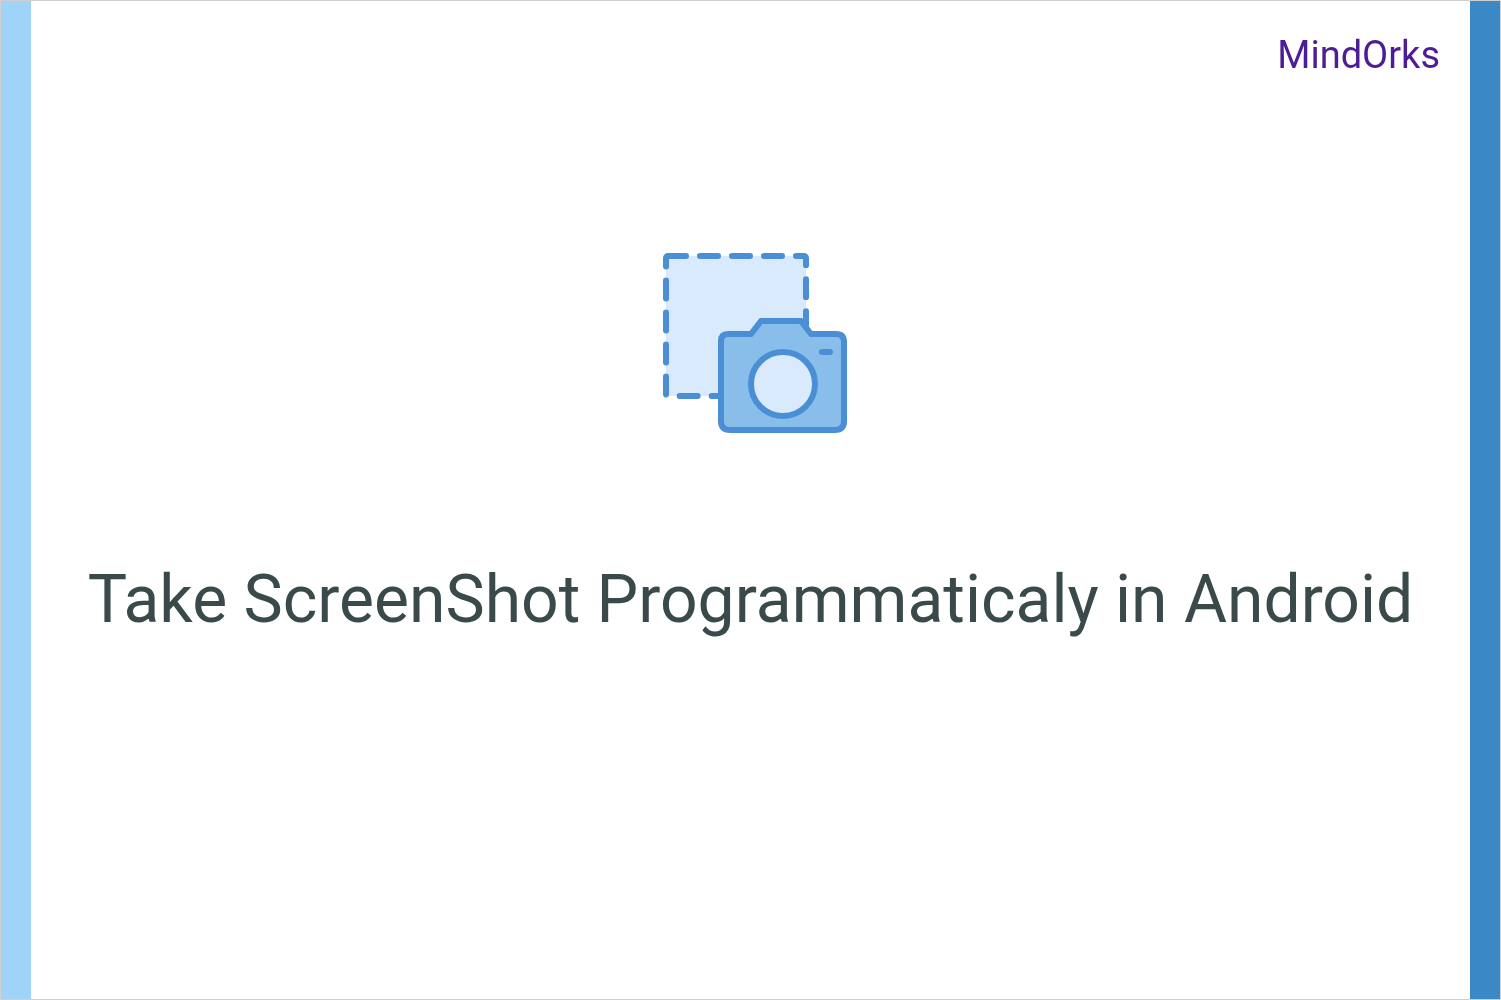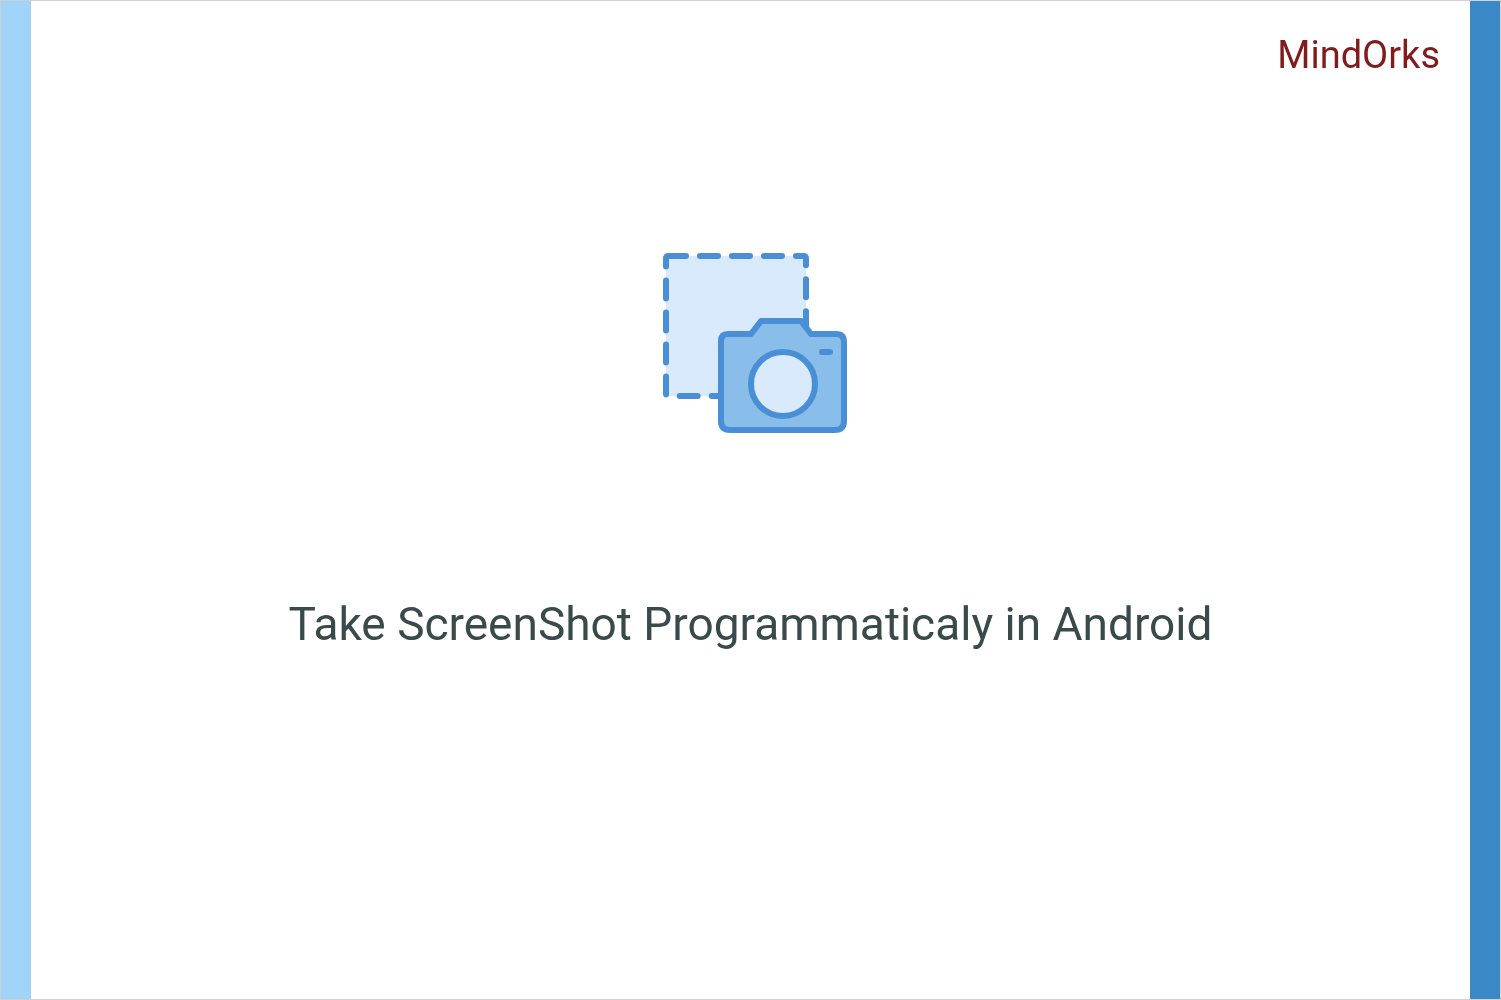--- a/index.html
+++ b/index.html
@@ -34,44 +34,43 @@
       top: 0;
       width: 30px;
       height: 100%;
     }
     .brand {
       position: absolute;
       top: 32px;
       right: 60px;
       font-size: 38px;
       font-weight: 400;
-      color: #7f1d1d;
+      color: #4c1d95;
     }
     .icon-container {
       position: absolute;
       top: 235px;
       left: 50%;
       transform: translateX(-50%);
       width: 250px;
       height: 250px;
       display: flex;
       align-items: center;
       justify-content: center;
     }
     .title {
       position: absolute;
       top: 560px;
       left: 0;
       width: 100%;
       text-align: center;
-      font-size: 46px;
+      font-size: 66px;
       font-weight: 400;
       color: #3a4a4a;
       padding: 0 60px;
-      margin-top: 36px;
     }
   </style>
 </head>
 <body>
 
 <div class="card">
   <div class="left-stripe" style="background:#9fd3f8"></div>
   <div class="right-stripe" style="background:#3a88c6"></div>
 
   <div class="brand">MindOrks</div>

